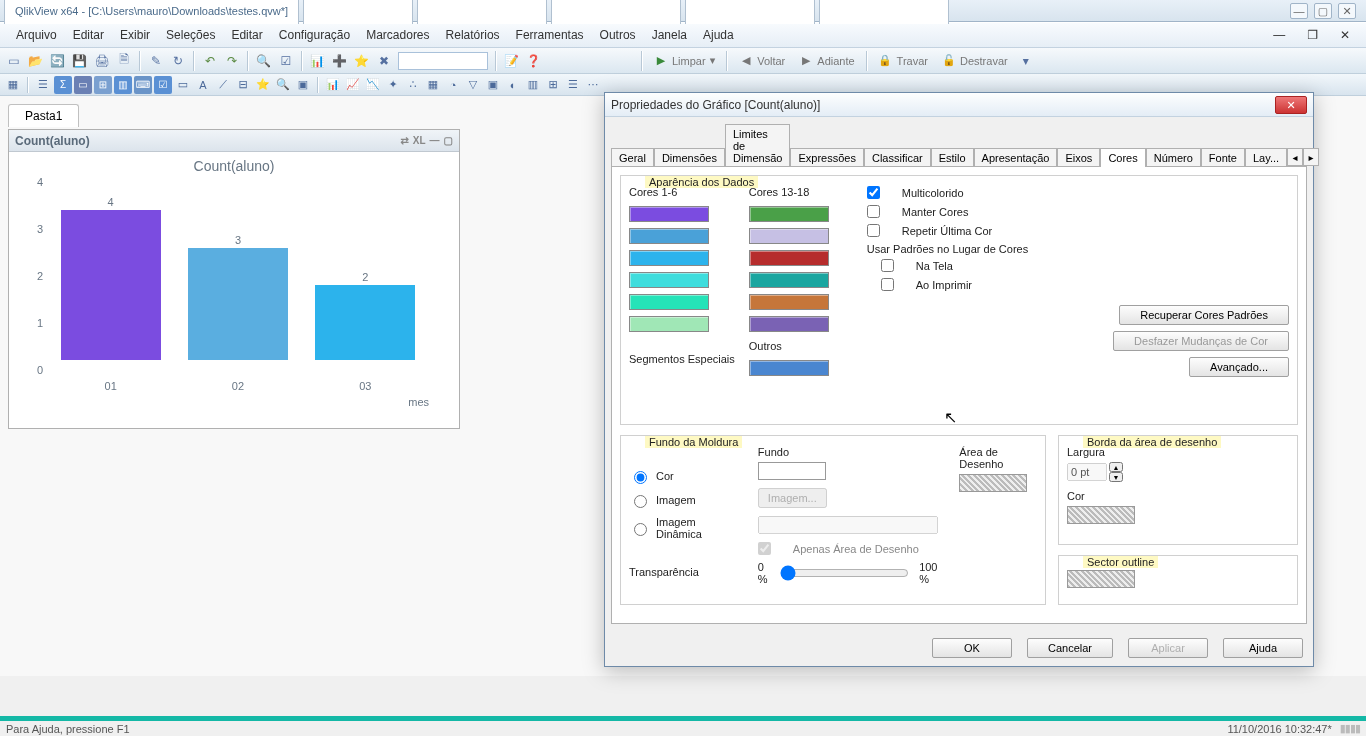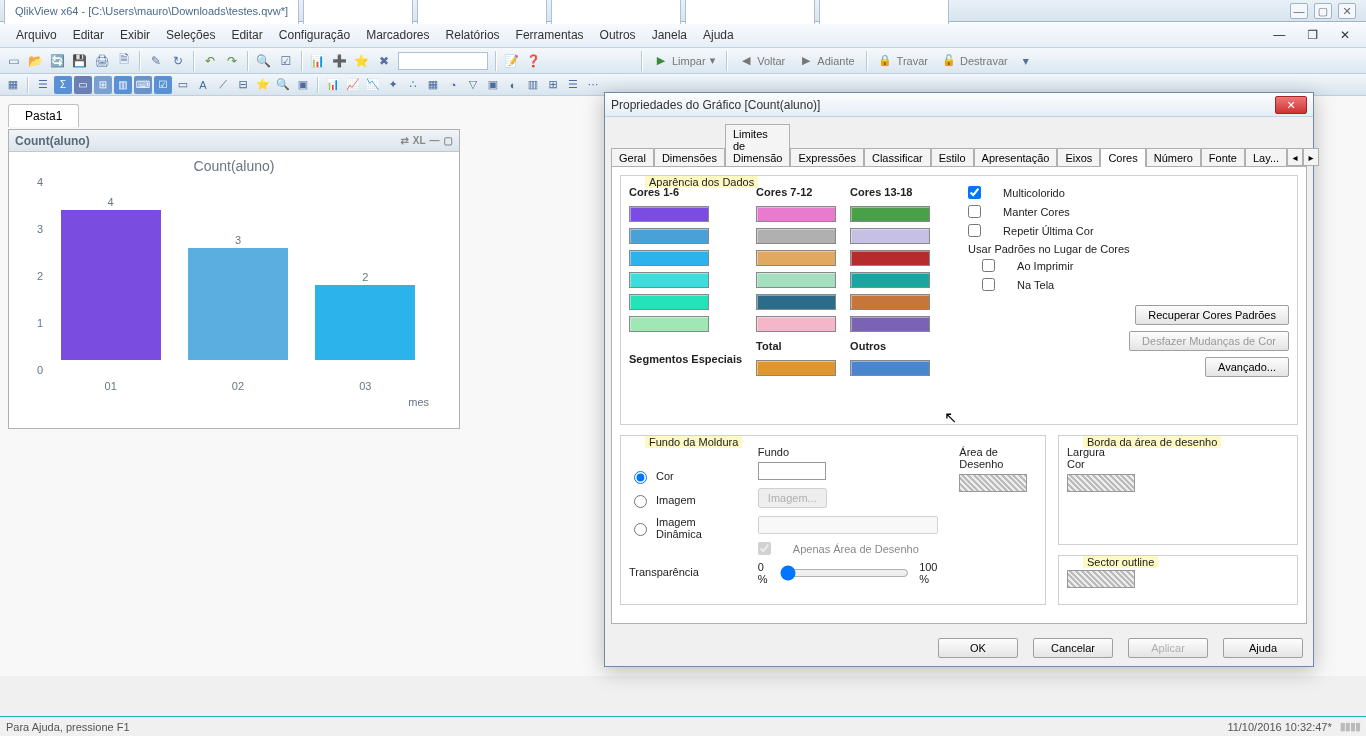--- a/index.html
+++ b/index.html
@@ -58,40 +58,40 @@
 .dlg-tab { border: 1px solid #b0b0b0; border-bottom: none; padding: 3px 7px; font-size: 11px; background: #f4f4f4; position: relative; top: 1px; }
 .dlg-tab.active { background: #fff; font-weight: 400; z-index: 2; }
 .dlg-tab-nav { margin-left: auto; display: flex; gap: 0; }
 .dlg-tab-nav button { width: 16px; height: 18px; font-size: 10px; padding: 0; border: 1px solid #b0b0b0; background: #f4f4f4; }
 .dlg-body { border: 1px solid #b0b0b0; margin: 0 6px 6px 6px; background: #fff; padding: 8px; font-size: 11px; color: #222; position: relative; }
 
 .groupbox { border: 1px solid #d0d0d0; padding: 10px 8px 8px 8px; position: relative; margin-bottom: 10px; }
 .groupbox > legend, .groupbox > .gl { position: absolute; top: -7px; left: 24px; background: #fef9c3; padding: 0 4px; font-size: 11px; margin-top: 7px; }
 
 .colgrid { display: flex; gap: 14px; }
-.colcol { display: flex; flex-direction: column; gap: 6px; font-weight: bold; }
+.colcol { display: flex; flex-direction: column; gap: 6px; }
 .colhdr { font-size: 11px; margin-bottom: 2px; }
 .swatch { width: 80px; height: 16px; border: 1px solid #888; box-shadow: inset 1px 1px 0 rgba(255,255,255,0.4); }
 
 .chk { display: flex; align-items: center; gap: 22px; margin-bottom: 6px; }
 .chk input { margin: 0; }
 
-.btnrow button, .dlg-buttons button { padding: 3px 12px; font-size: 11px; border: 1px solid #a0a0a0; background: linear-gradient(#fdfdfd,#e4e4e4); border-radius: 2px; min-width: 80px; }
+.btnrow button, .dlg-buttons button { padding: 3px 20px; font-size: 11px; border: 1px solid #a0a0a0; background: linear-gradient(#fdfdfd,#e4e4e4); border-radius: 2px; min-width: 80px; }
 .btnrow button:disabled { color: #999; }
 
 .lower { display: flex; gap: 12px; }
 .radio { display: flex; align-items: center; gap: 6px; margin-bottom: 8px; }
 .frame-swatch { width: 68px; height: 18px; border: 1px solid #999; }
 .hatch { background: repeating-linear-gradient(45deg,#bbb 0 2px,#eee 2px 4px); }
 .slider { width: 130px; }
 
 .dlg-buttons { display: flex; justify-content: flex-end; gap: 15px; padding: 8px 10px; background: #f0f0f0; }
 
 
-.statusbar { position: absolute; bottom: 0; left: 0; right: 0; height: 20px; background: #f0f0f0; border-top: 1px solid #14b8a6; display: flex; align-items: center; padding: 0 6px; font-size: 11px; color: #555; }
+.statusbar { position: absolute; bottom: 0; left: 0; right: 0; height: 20px; background: #f0f0f0; border-top: 5px solid #14b8a6; display: flex; align-items: center; padding: 0 6px; font-size: 11px; color: #555; }
 .statusbar .right { margin-left: auto; display: flex; gap: 8px; align-items: center; }
 
 .cursor-arrow { position: absolute; left: 944px; top: 408px; font-size: 16px; color: #000; pointer-events: none; z-index: 999; }
 
 .swatch-row-label { font-size: 11px; display: flex; align-items: center; height: 18px; }
 </style>
 </head>
 <body>
 
 <div class="top-tabs">
@@ -304,31 +304,20 @@
             <div class="swatch" style="background:#7b4ce0;"></div>
             <div class="swatch" style="background:#4aa1d8;"></div>
             <div class="swatch" style="background:#2cb3ec;"></div>
             <div class="swatch" style="background:#3edddd;"></div>
             <div class="swatch" style="background:#25e3b8;"></div>
             <div class="swatch" style="background:#a0e7b6;"></div>
             <div style="height:6px;"></div>
             <div class="swatch-row-label">Segmentos Especiais</div>
           </div>
           <div class="colcol">
-            <div class="colhdr">Cores 7-12</div>
-            <div class="swatch" style="background:#e87ad0;"></div>
-            <div class="swatch" style="background:#b0b0b0;"></div>
-            <div class="swatch" style="background:#e0a860;"></div>
-            <div class="swatch" style="background:#a4dfc0;"></div>
-            <div class="swatch" style="background:#2a6c8a;"></div>
-            <div class="swatch" style="background:#f4b6c8;"></div>
-            <div class="colhdr" style="margin-top:2px;">Total</div>
-            <div class="swatch" style="background:#e0962c;"></div>
-          </div>
-          <div class="colcol">
             <div class="colhdr">Cores 13-18</div>
             <div class="swatch" style="background:#4aa048;"></div>
             <div class="swatch" style="background:#c6c0e4;"></div>
             <div class="swatch" style="background:#b62c2c;"></div>
             <div class="swatch" style="background:#1aa6a0;"></div>
             <div class="swatch" style="background:#c6763a;"></div>
             <div class="swatch" style="background:#7a62b4;"></div>
             <div class="colhdr" style="margin-top:2px;">Outros</div>
             <div class="swatch" style="background:#4a86d0;"></div>
           </div>
@@ -343,25 +332,25 @@
               <input type="checkbox" style="">
               <span>Manter Cores</span>
             </div>
           <div class="chk">
               <input type="checkbox" style="">
               <span>Repetir Última Cor</span>
             </div>
           <div style="margin-top:4px;margin-bottom:4px;">Usar Padrões no Lugar de Cores</div>
           <div class="chk" style="margin-left:14px;">
               <input type="checkbox" style="">
-              <span>Ao Imprimir</span>
+              <span>Na Tela</span>
             </div>
           <div class="chk" style="margin-left:14px;">
               <input type="checkbox" style="">
-              <span>Na Tela</span>
+              <span>Ao Imprimir</span>
             </div>
 
           <div class="btnrow" style="margin-top:14px;text-align:right;display:flex;flex-direction:column;gap:6px;align-items:flex-end;">
             <button>Recuperar Cores Padrões</button>
             <button disabled="">Desfazer Mudanças de Cor</button>
             <button>Avançado...</button>
           </div>
         </div>
       </div>
     </div>
@@ -408,20 +397,27 @@
             <div style="margin-bottom:4px;">Área de Desenho</div>
             <div class="frame-swatch hatch"></div>
           </div>
         </div>
       </div>
 
       <div style="flex:1;">
         <div class="groupbox" style="height:110px;">
           <div class="gl">Borda da área de desenho</div>
           <div>Largura</div>
+          <div style="display:flex;align-items:center;gap:2px;margin:4px 0 8px 0;">
+            <input type="text" style="width: 40px; height: 18px; font-size: 11px;" disabled="" value="0 pt">
+            <div style="display:flex;flex-direction:column;">
+              <button style="width:14px;height:10px;font-size:7px;padding:0;">▲</button>
+              <button style="width:14px;height:10px;font-size:7px;padding:0;">▼</button>
+            </div>
+          </div>
           <div>Cor</div>
           <div class="frame-swatch hatch" style="margin-top:4px;"></div>
         </div>
         <div class="groupbox" style="height:50px;">
           <div class="gl">Sector outline</div>
           <div class="frame-swatch hatch" style="margin-top:4px;"></div>
         </div>
       </div>
     </div>
 

